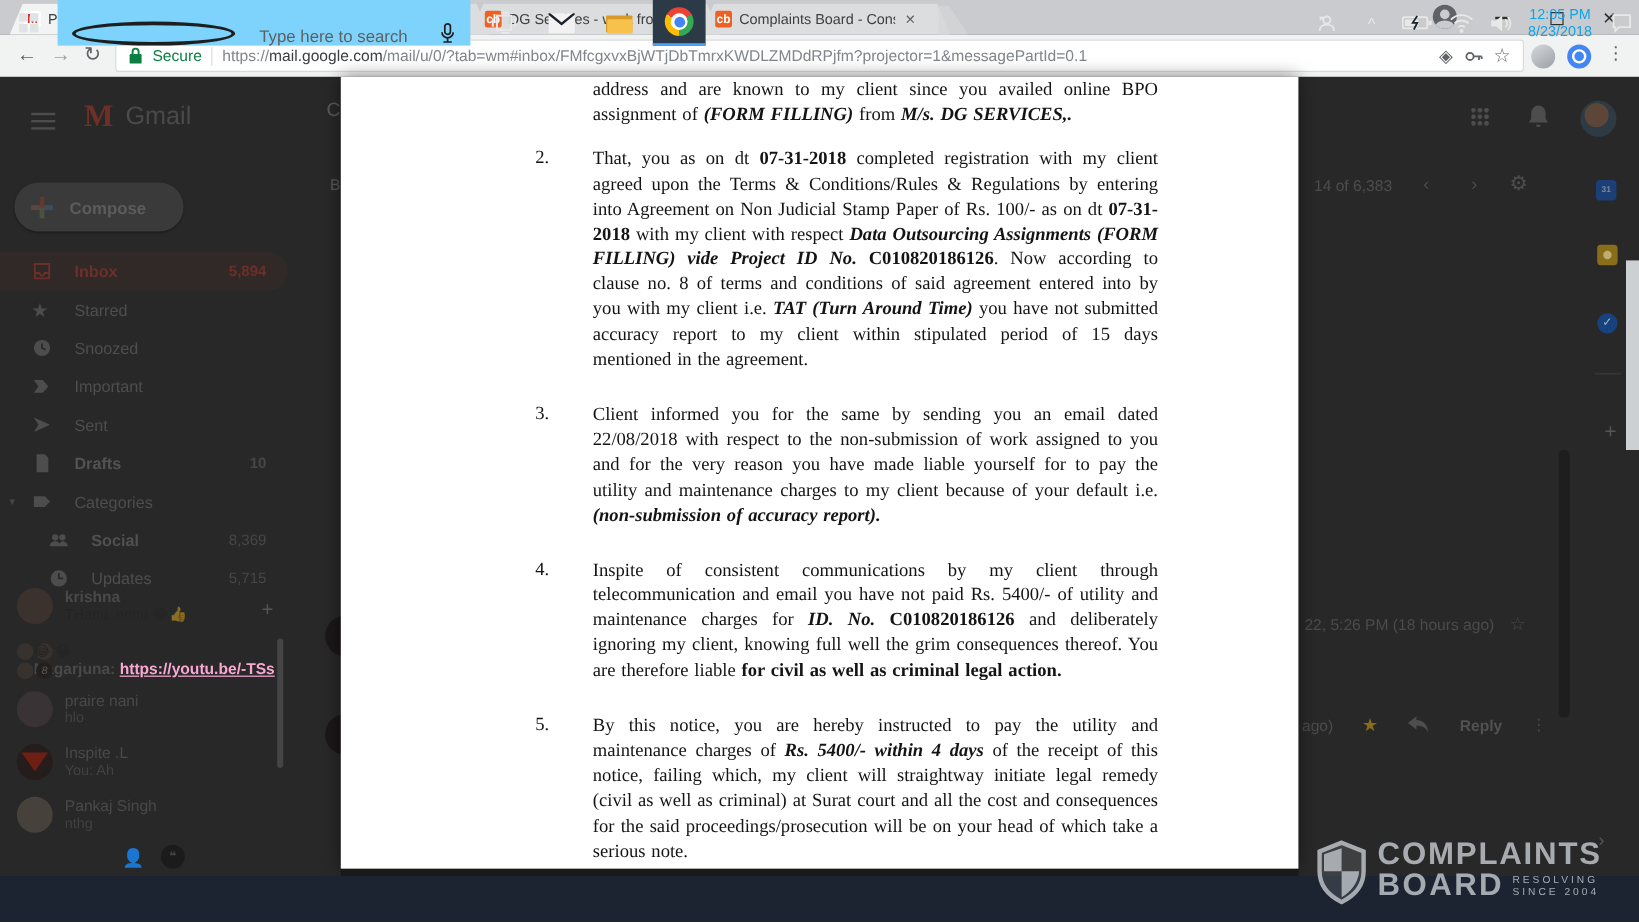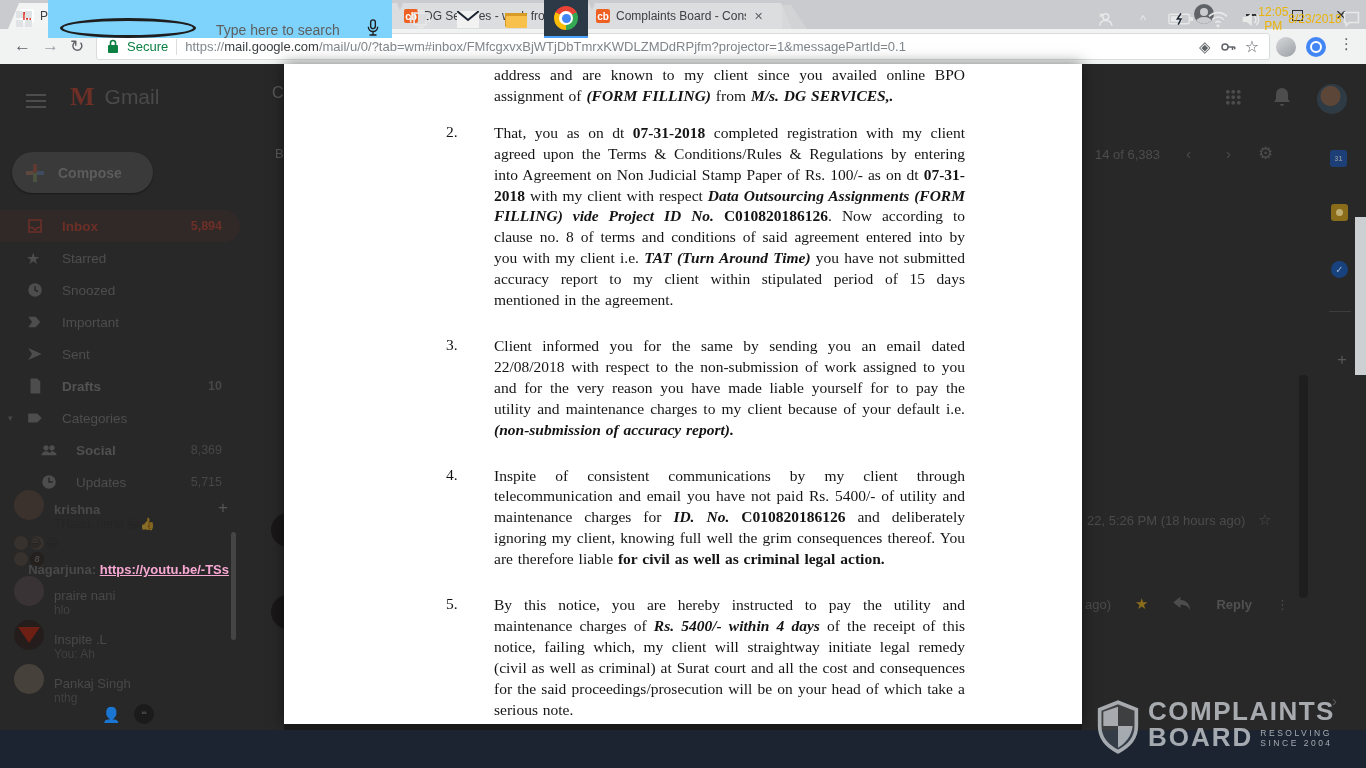--- a/index.html
+++ b/index.html
@@ -64,21 +64,21 @@
   .nav-row .cnt{margin-left:auto;margin-right:18px;font-size:12.5px;color:#474747;}
   .nav-ic{width:18px;height:18px;flex:none;}
   .nav-active{color:#6e2f27;font-weight:bold;background:rgba(110,47,39,.12);border-radius:0 16px 16px 0;}
   .nav-active .cnt{color:#6e2f27;}
   .nav-bold{font-weight:bold;color:#525252;}
   .nav-sub{padding-left:52px;}
   .cat-arrow{position:absolute;left:8px;font-size:9px;color:#474747;}
 
   .chat-row{left:14px;width:215px;display:flex;gap:10px;}
   .chat-av{width:30px;height:30px;border-radius:50%;background:#3a3331;flex:none;overflow:hidden;}
-  .chat-name{font-size:13px;color:#494949;font-weight:bold;white-space:nowrap;margin-top:12px;}
+  .chat-name{font-size:13px;color:#494949;font-weight:bold;white-space:nowrap;}
   .chat-prev{font-size:12px;color:#414141;white-space:nowrap;}
   .chat-link{color:#f9a8d4;text-decoration:underline;font-weight:bold;}
   .emoji-dim{filter:brightness(.55) saturate(.8);}
   #fox-av{background:#241d1c;}
   #fox-av:before{content:"";position:absolute;left:4px;top:7px;width:0;height:0;
     border-left:11px solid transparent;border-right:11px solid transparent;border-top:16px solid #6e1f14;}
   .group-cluster{position:relative;width:30px;height:30px;}
   .group-cluster i{position:absolute;border-radius:50%;background:#38322e;}
 
   #pager-text{font-size:13px;color:#4d4d4d;}
@@ -135,21 +135,21 @@
     padding:0 12px;box-sizing:border-box;}
   #cortana-ring{width:20px;height:20px;border:3px solid #1e1e1e;border-radius:50%;box-sizing:border-box;flex:none;}
   #tb-search span{font-size:14px;color:#5f5f5f;flex:1;}
   .tb-btn{width:44px;}
   #tb-chrome{left:544px;width:44px;background:#2c3947;border-bottom:2px solid #4aa3ff;box-sizing:border-box;}
   .chrome-ball{position:relative;width:24px;height:24px;border-radius:50%;
     background:conic-gradient(from -60deg,#ea4335 0 120deg,#34a853 120deg 240deg,#fbbc05 240deg 360deg);}
   .chrome-ball:before{content:"";position:absolute;left:5px;top:5px;width:14px;height:14px;border-radius:50%;background:#fff;}
   .chrome-ball:after{content:"";position:absolute;left:7.5px;top:7.5px;width:9px;height:9px;border-radius:50%;background:#4285f4;}
   .tray{color:#e8e8e8;}
-  #tb-clock{left:1266px;width:68px;flex-direction:row;line-height:14px;font-size:12px;color:#eab308;text-align:center;}
+  #tb-clock{left:1266px;width:68px;flex-direction:column;line-height:14px;font-size:12px;color:#0ea5e9;text-align:center;}
   .folder-back{position:absolute;left:0;top:3px;width:22px;height:14px;background:#d89c26;border-radius:1px;}
   .folder-front{position:absolute;left:1px;top:6px;width:21px;height:12px;background:#f7c14b;border-radius:1px;}
 </style>
 </head>
 <body>
 
 <div id="screen">
 
   <div class="abs" id="tabstrip"></div>
 

